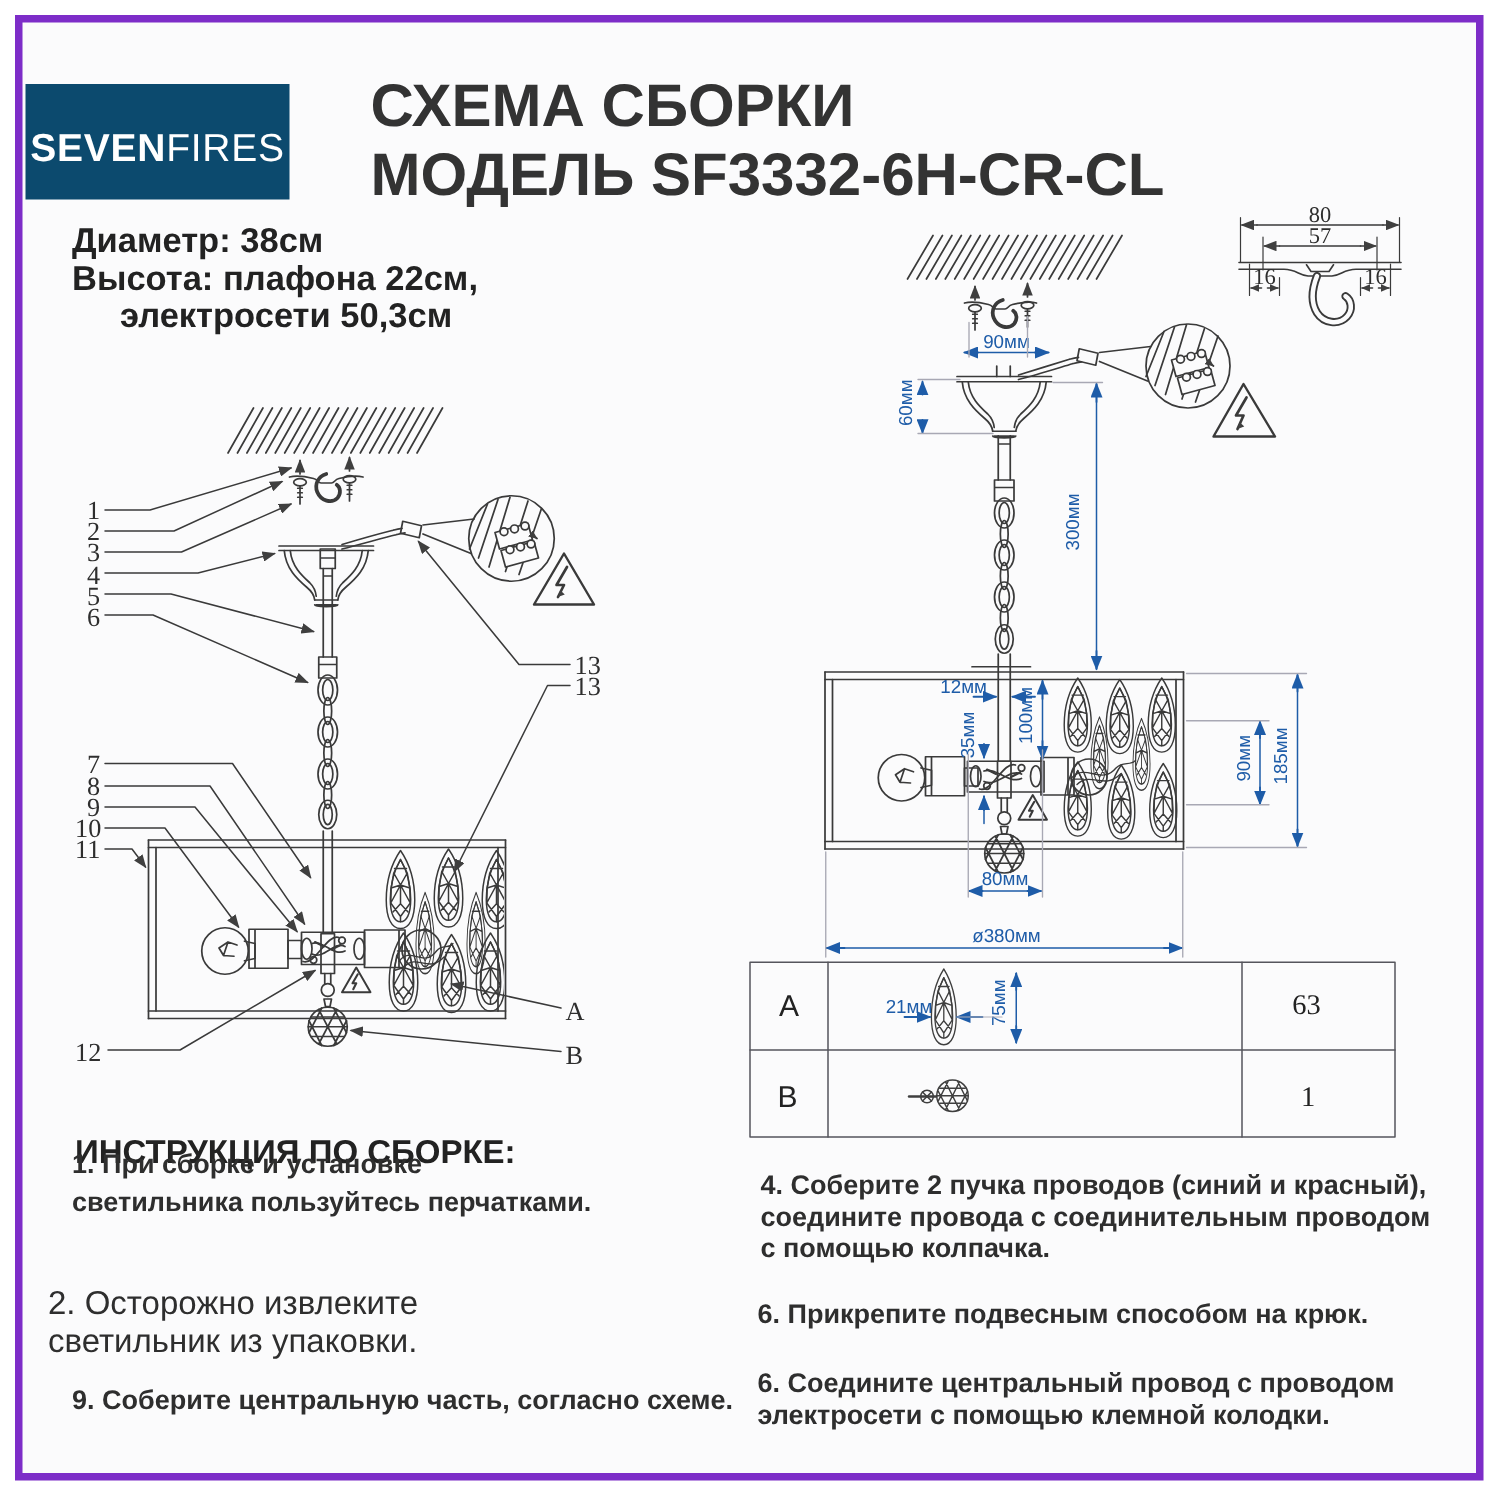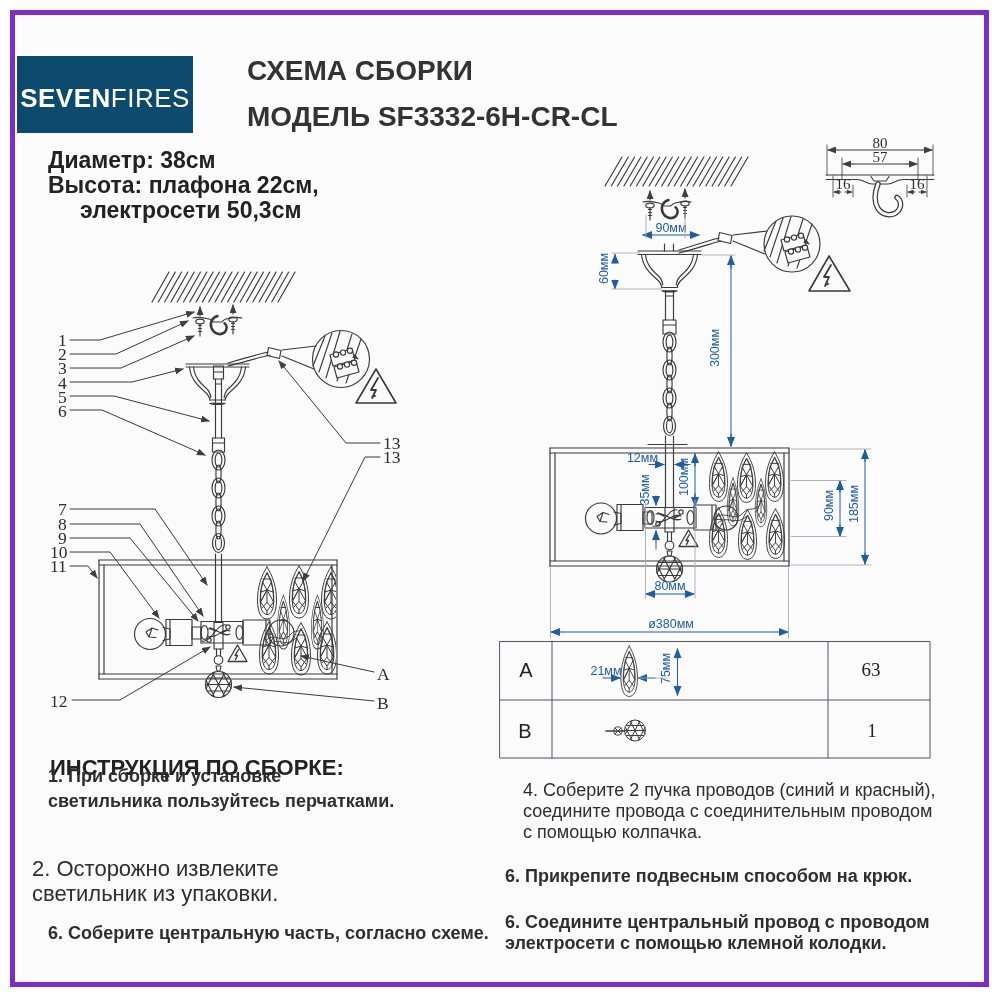--- a/index.html
+++ b/index.html
@@ -9,33 +9,33 @@
 </head>
 <body>
 
 <div class="abs" style="left:10px;top:10px;width:969px;height:967px;border:5px solid #7d2dc8;background:#fbfbfc;"></div>
 
 <div class="abs" style="left:17px;top:56px;width:176px;height:77px;background:#0c4a6e;display:flex;align-items:center;justify-content:center;">
 
   <div style="color:#fff;font-size:26px;letter-spacing:0.5px;margin-top:7px;"><b style="font-weight:bold;">SEVEN</b><span style="font-weight:normal;">FIRES</span></div>
 </div>
 
-<div class="abs" style="left:247px;top:48px;width:700px;font-size:28px;line-height:46px;font-weight:bold;color:#333;">СХЕМА СБОРКИ<br>МОДЕЛЬ SF3332-6H-CR-CL</div>
+<div class="abs" style="left:247px;top:48px;width:700px;font-size:40px;line-height:46px;font-weight:bold;color:#333;">СХЕМА СБОРКИ<br>МОДЕЛЬ SF3332-6H-CR-CL</div>
 
 <div class="abs" style="left:48px;top:148px;width:340px;font-size:23px;line-height:25px;font-weight:bold;color:#222;">Диаметр: 38см<br>Высота: плафона 22см,<br><span style="margin-left:32px;">электросети 50,3см</span></div>
 
 <div class="abs" style="left:50px;top:755px;font-size:22px;font-weight:bold;color:#222;">ИНСТРУКЦИЯ ПО СБОРКЕ:</div>
 
 <div class="abs" style="left:48px;top:764px;width:460px;font-size:18px;line-height:25px;font-weight:bold;">1. При сборке и установке<br>светильника пользуйтесь перчатками.</div>
 
 <div class="abs" style="left:32px;top:856px;width:460px;font-size:22px;line-height:25px;font-weight:normal;">2. Осторожно извлеките<br>светильник из упаковки.</div>
 
-<div class="abs" style="left:48px;top:921px;width:470px;font-size:18px;line-height:25px;font-weight:bold;">6. Соберите центральную часть, согласно схеме.</div>
-
-<div class="abs" style="left:507px;top:780px;width:470px;font-size:18px;line-height:21px;font-weight:normal;margin-left:16px;">4. Соберите 2 пучка проводов (синий и красный),<br>соедините провода с соединительным проводом<br>с помощью колпачка.</div>
+<div class="abs" style="left:48px;top:921px;width:470px;font-size:18px;line-height:25px;font-weight:bold;">9. Соберите центральную часть, согласно схеме.</div>
+
+<div class="abs" style="left:507px;top:780px;width:470px;font-size:18px;line-height:21px;font-weight:bold;">4. Соберите 2 пучка проводов (синий и красный),<br>соедините провода с соединительным проводом<br>с помощью колпачка.</div>
 
 <div class="abs" style="left:505px;top:866px;width:470px;font-size:18px;line-height:21px;font-weight:bold;">6. Прикрепите подвесным способом на крюк.</div>
 
 <div class="abs" style="left:505px;top:912px;width:460px;font-size:18px;line-height:21px;font-weight:bold;">6. Соедините центральный провод с проводом<br>электросети с помощью клемной колодки.</div>
 
 <svg class="abs" style="left:0;top:0;" width="1000" height="1000" viewBox="0 0 1000 1000" fill="none" stroke-linecap="round" stroke-linejoin="round">
 <defs>
   <marker id="ah" markerUnits="userSpaceOnUse" markerWidth="9" markerHeight="7" refX="8" refY="3.5" orient="auto">
         <path d="M0,0 L9,3.5 L0,7 Z" fill="#3f3f3f" stroke="none"></path>
       </marker>

